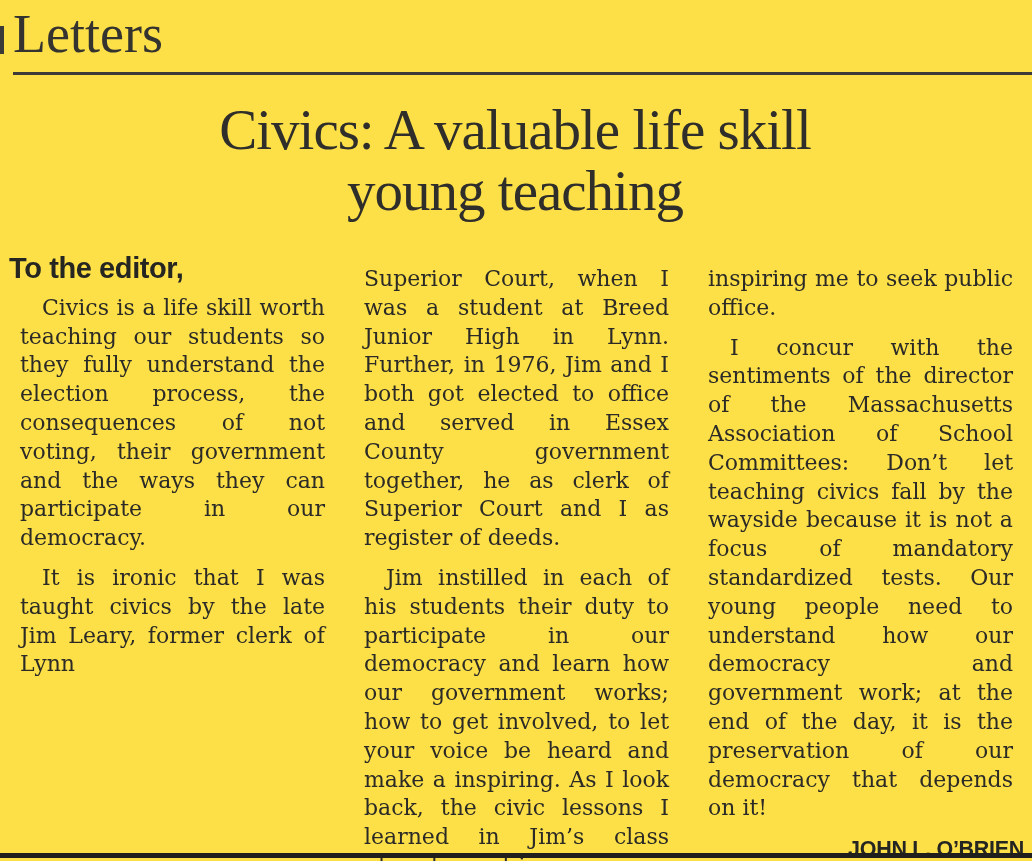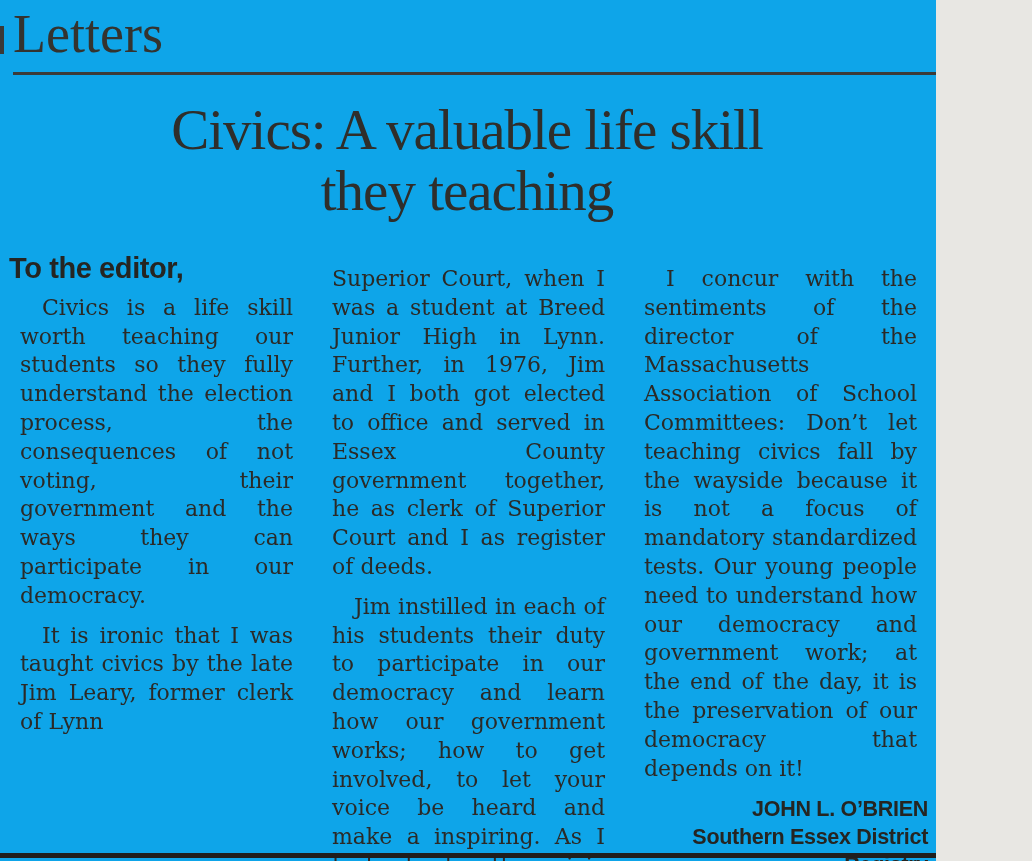--- a/index.html
+++ b/index.html
@@ -1,20 +1,20 @@
 <!DOCTYPE html>
 <html lang="en"><head>
 <meta charset="utf-8">
 <style>
   html, body { margin: 0; padding: 0; background: #e8e7e3; }
   .page {
     position: relative;
-    width: 936px;
+    width: 1032px;
     height: 861px;
-    background: #0ea5e9;
+    background: #fde047;
     overflow: hidden;
     color: #2b2a27;
     font-family: "DejaVu Serif", serif;
   }
   .artifact {
     position: absolute;
     left: 0; top: 26px;
     width: 4px; height: 28px;
     background: #3a3a38;
   }
@@ -92,37 +92,38 @@
 
   <div class="artifact"></div>
 
   <header class="masthead">
     <h1>Letters</h1>
     <div class="rule-thin"></div>
   </header>
 
   <h2 class="headline">
     <span class="hl">Civics: A valuable life skill</span>
-    <span class="hl">they teaching</span>
+    <span class="hl">young teaching</span>
   </h2>
 
   <div class="columns">
 
     <div class="col">
       <p class="salutation">To the editor,</p>
       <p class="body indent">Civics is a life skill worth teaching our students so they fully understand the election process, the consequences of not voting, their government and the ways they can participate in our democracy.</p>
       <p class="body indent">It is ironic that I was taught civics by the late Jim Leary, former clerk of Lynn</p>
     </div>
 
     <div class="col">
       <p class="body">Superior Court, when I was a student at Breed Junior High in Lynn. Further, in 1976, Jim and I both got elected to office and served in Essex County government together, he as clerk of Superior Court and I as register of deeds.</p>
       <p class="body indent">Jim instilled in each of his students their duty to participate in our democracy and learn how our government works; how to get involved, to let your voice be heard and make a inspiring. As I look back, the civic lessons I learned in Jim’s class played a part in</p>
     </div>
 
     <div class="col">
+      <p class="body">inspiring me to seek public office.</p>
       <p class="body indent">I concur with the sentiments of the director of the Massachusetts Association of School Committees: Don’t let teaching civics fall by the wayside because it is not a focus of mandatory standardized tests. Our young people need to understand how our democracy and government work; at the end of the day, it is the preservation of our democracy that depends on it!</p>
       <div class="signature">
         <div>JOHN L. O’BRIEN</div>
         <div>Southern Essex District Registry</div>
 
       </div>
     </div>
 
   </div>
 

